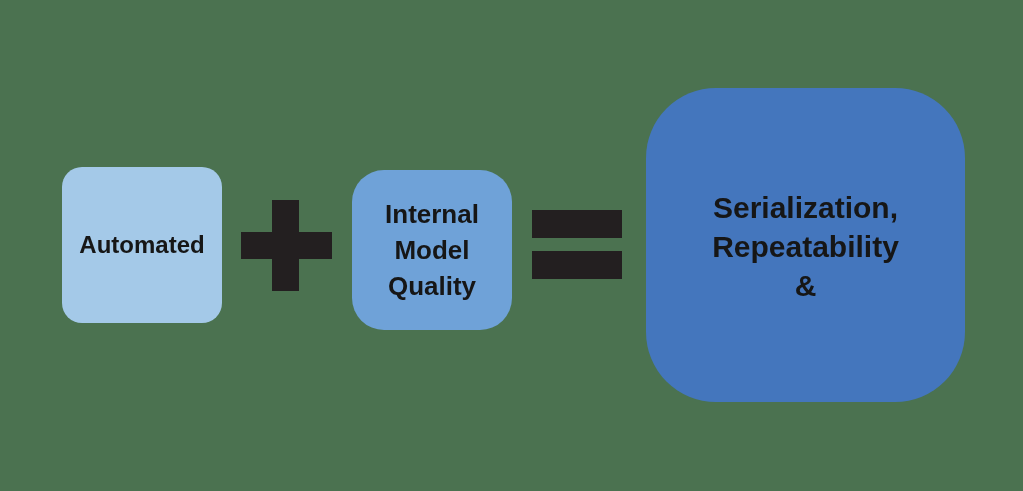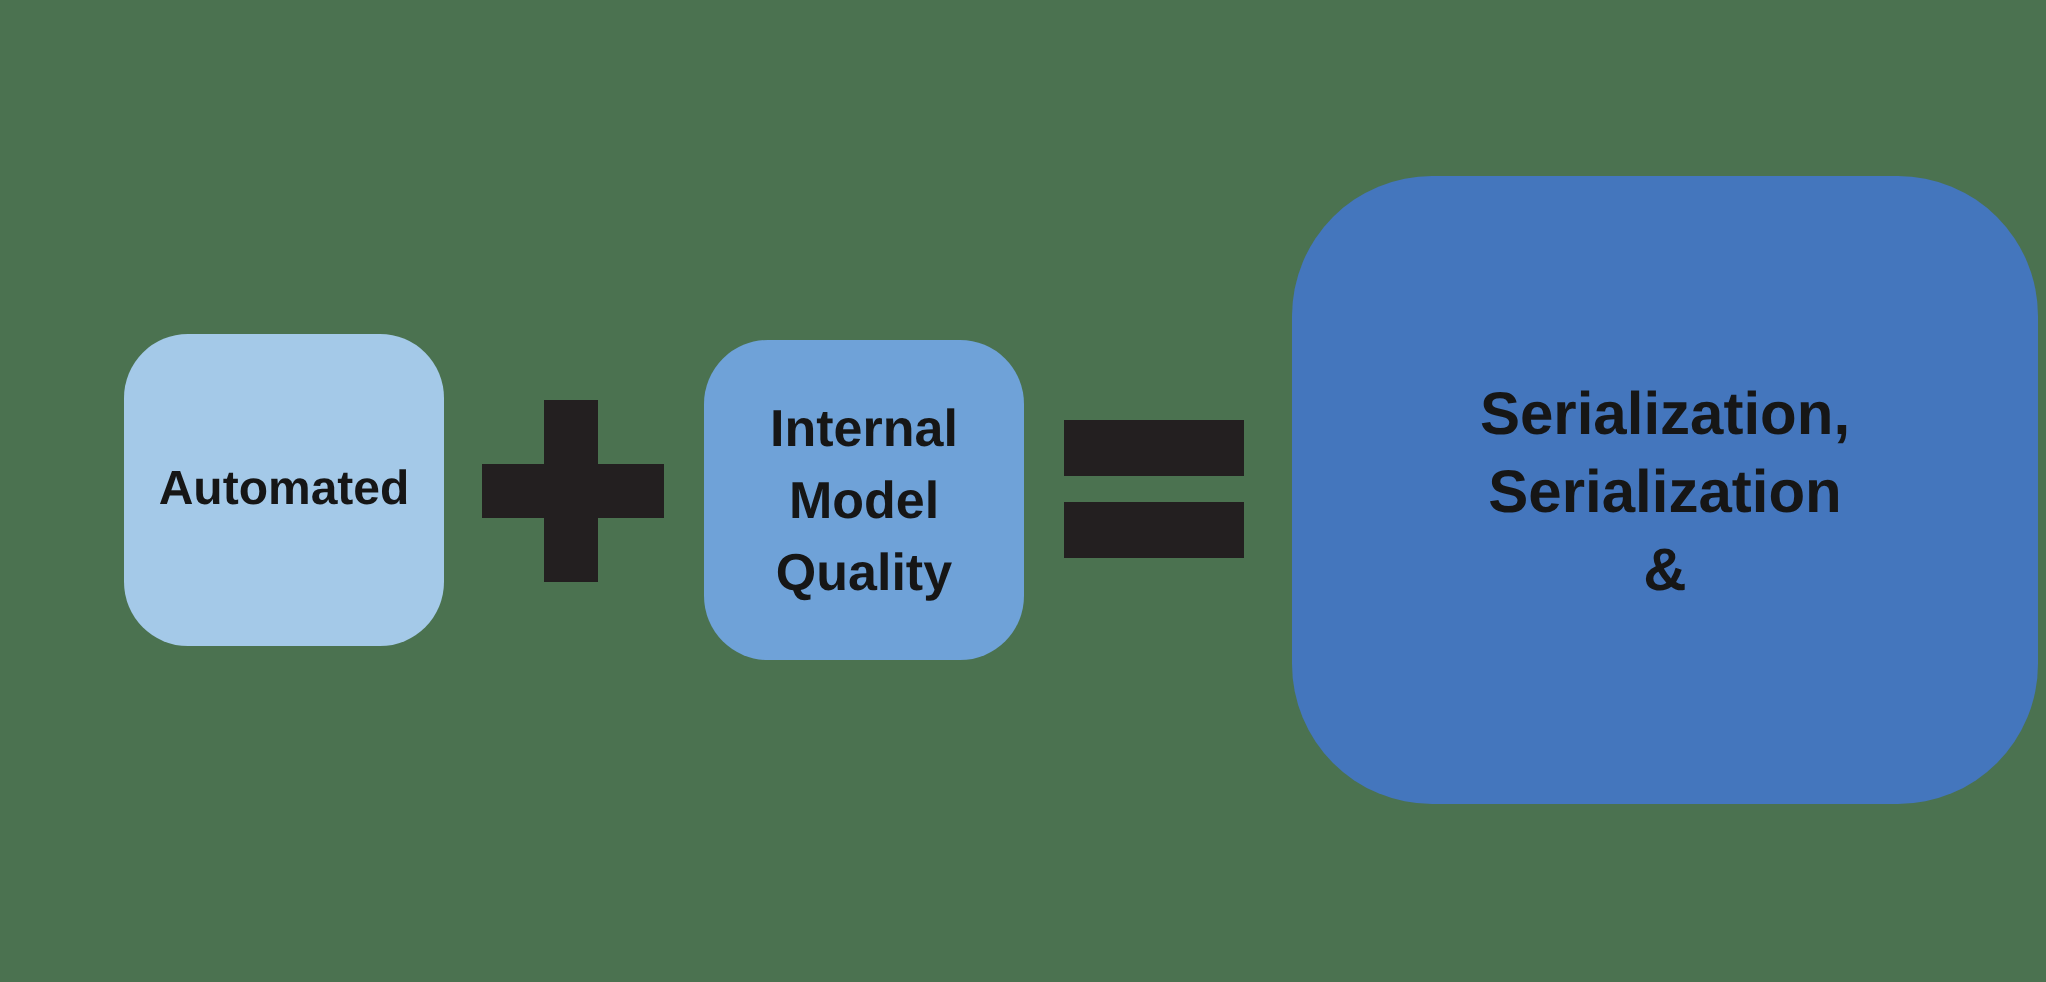--- a/index.html
+++ b/index.html
@@ -38,21 +38,21 @@
     display: block;
   }
 
   
   #node-automated-work-cells {
     left: 62px;
     top: 167px;
     width: 160px;
     height: 156px;
     background: #A4C9E8;
-    border-radius: 32px;
+    border-radius: 20px;
     font-size: 24px;
     line-height: 38px;
   }
 
   
   #node-internal-quality-model {
     left: 352px;
     top: 170px;
     width: 160px;
     height: 160px;
@@ -60,21 +60,21 @@
     border-radius: 32px;
     font-size: 26px;
     line-height: 36px;
     justify-content: flex-end;
   }
 
   
   #node-result {
     left: 646px;
     top: 88px;
-    width: 373px;
+    width: 319px;
     height: 314px;
     background: #4476BD;
     border-radius: 70px;
     font-size: 30px;
     line-height: 39px;
   }
   #node-result .label {
     position: relative;
     top: 1px;
   }
@@ -151,18 +151,18 @@
   </div>
 
   <div class="operator" id="operator-equals">
     <div class="bar bar-top"></div>
     <div class="bar bar-bottom"></div>
   </div>
 
   <div class="node" id="node-result">
     <div class="label">
       <span>Serialization,</span>
-      <span>Serialization</span>
+      <span>Repeatability</span>
       <span>&amp;</span>
     </div>
   </div>
 
 </div>
 
 </body></html>

